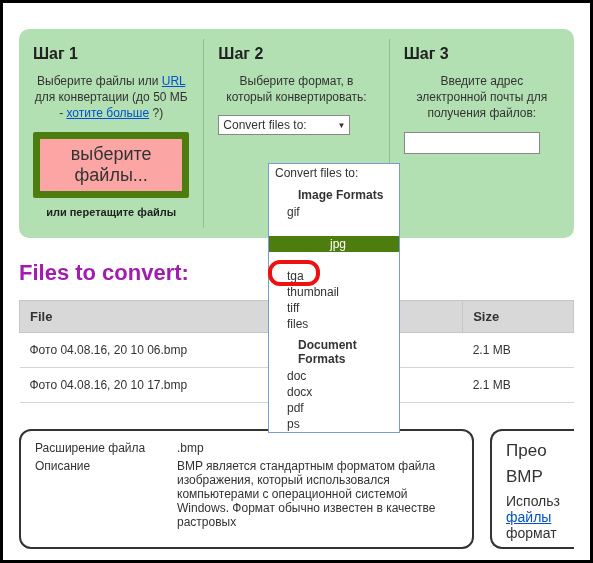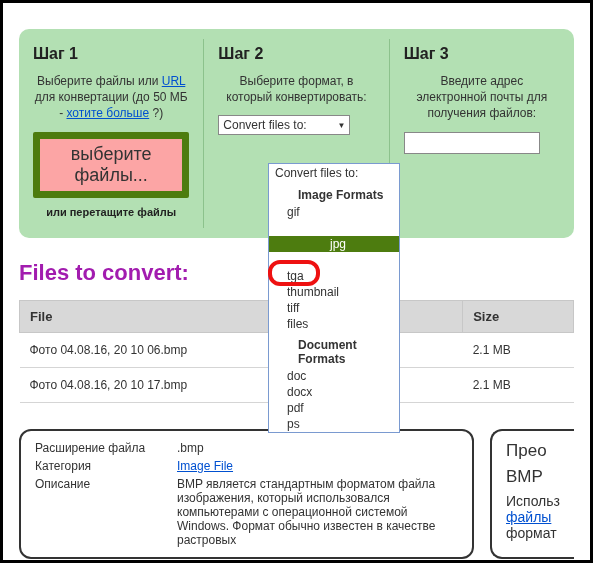--- a/index.html
+++ b/index.html
@@ -86,24 +86,20 @@
     </tbody>
   </table>
 
   <div class="info-zone">
     <div class="info-box" style="flex:0 0 455px">
       <div class="info-row">
         <span class="lbl">Расширение файла</span>
         <span>.bmp</span>
       </div>
       <div class="info-row">
-        <span class="lbl">Категория</span>
-        <a class="link">Image File</a>
-      </div>
-      <div class="info-row">
         <span class="lbl">Описание</span>
         <span>BMP является стандартным форматом файла изображения, который использовался компьютерами с операционной системой Windows. Формат обычно известен в качестве растровых</span>
       </div>
     </div>
     <div class="info-box info-right" style="flex:1; border-right:none; border-top-right-radius:0; border-bottom-right-radius:0;">
       <h3><span>Прео</span></h3>
       <h3>BMP</h3>
       <p><span>Использ</span></p>
       <p><a class="link">файлы</a></p>
       <p>формат</p>

